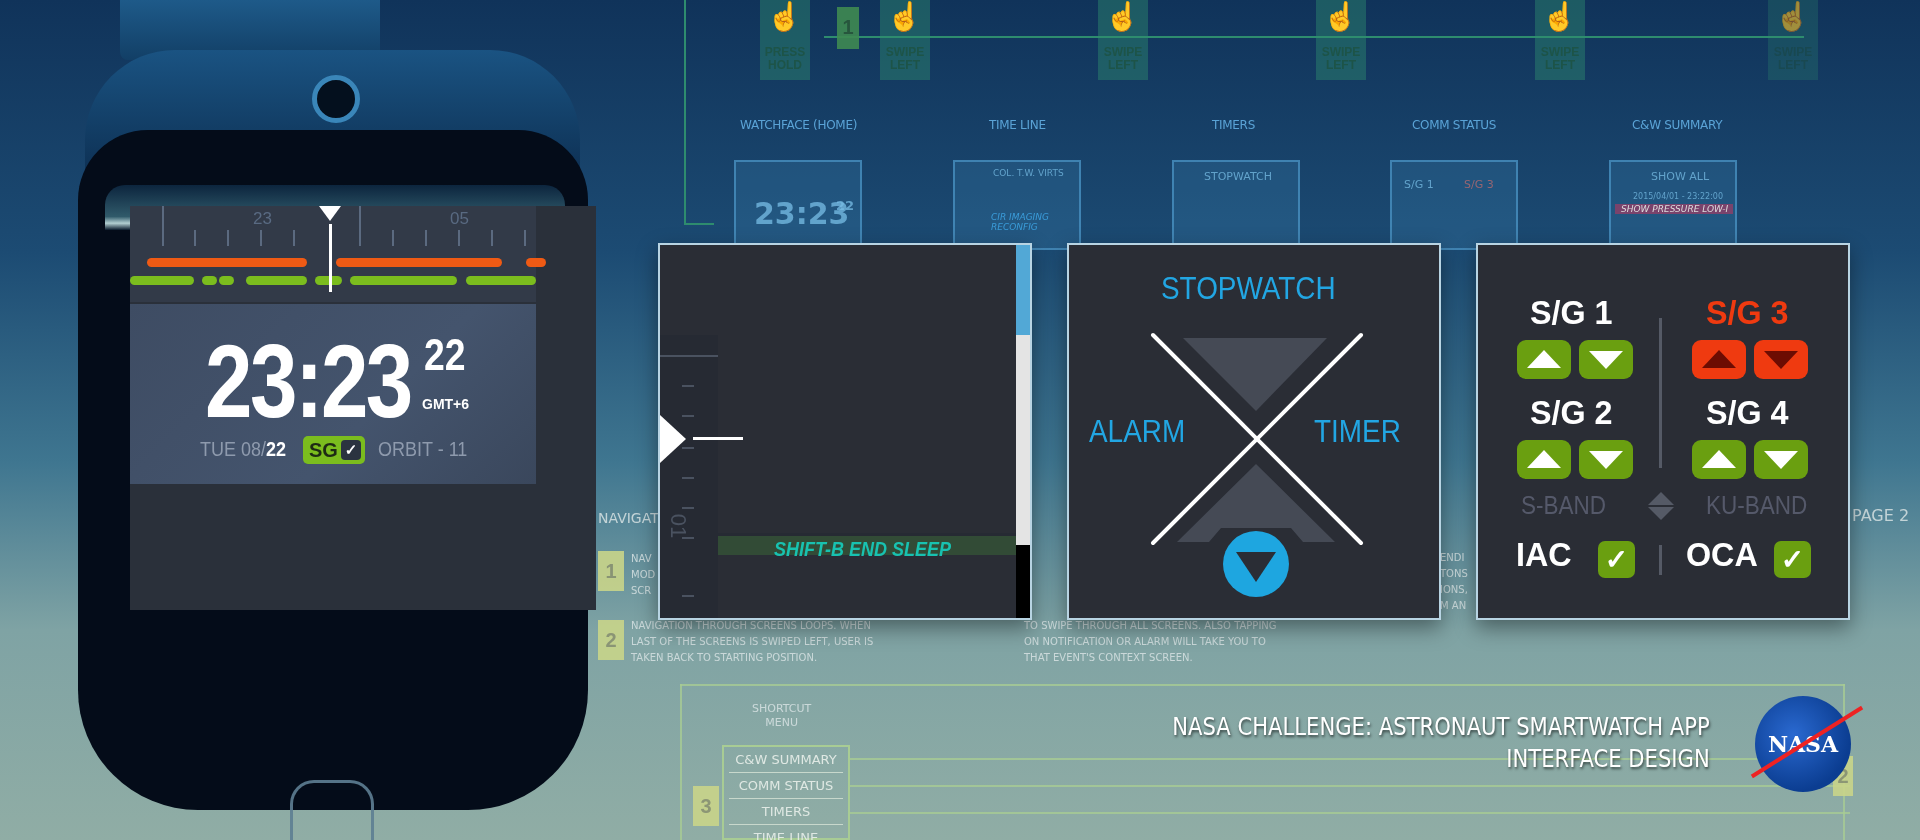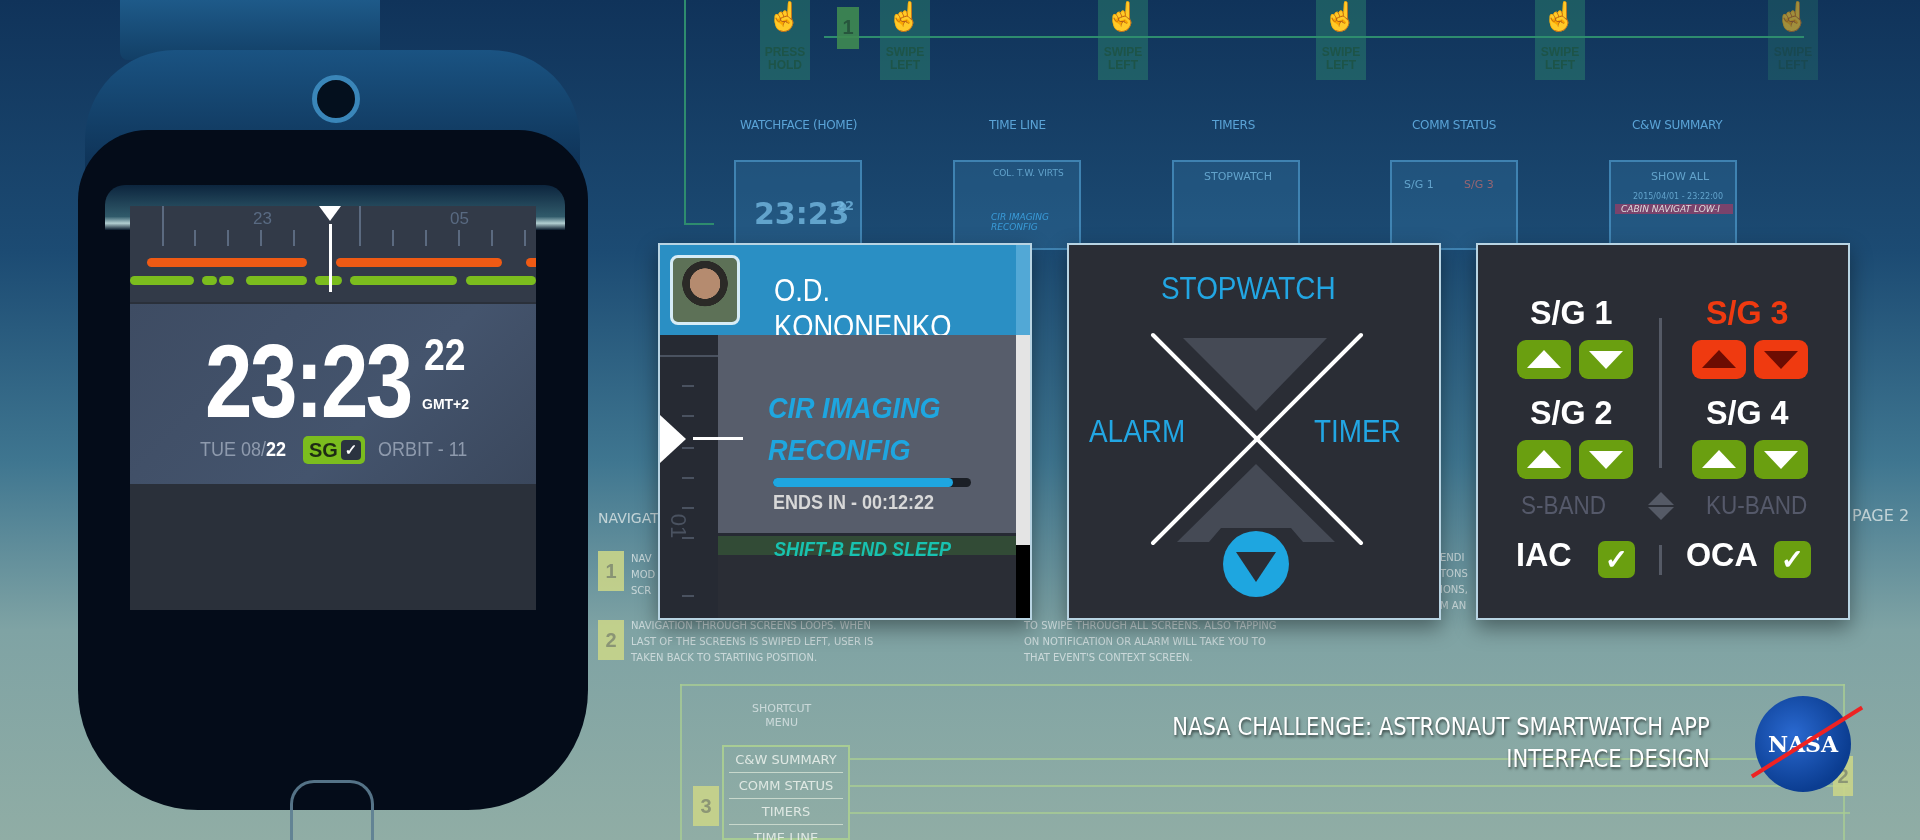--- a/index.html
+++ b/index.html
@@ -17,21 +17,21 @@
 .green-line{position:absolute;background:#a8cc94;opacity:.8}
 .step-num{position:absolute;width:26px;height:40px;background:#c9d58a;color:#8c9470;font-weight:bold;font-size:20px;text-align:center;line-height:40px;opacity:.9}
 .note{position:absolute;color:#d7e2e3;font-size:10px;line-height:16px;font-family:"DejaVu Sans",sans-serif;opacity:.85;text-transform:uppercase}
 
 .watch-band{position:absolute;left:120px;top:0;width:260px;height:60px;background:linear-gradient(180deg,#1e5a89,#123f66);border-radius:0 0 8px 8px}
 .watch-top{position:absolute;left:85px;top:50px;width:495px;height:130px;background:linear-gradient(180deg,#1a5382,#0d2f52);border-radius:90px 90px 0 0}
 .watch-body{position:absolute;left:78px;top:130px;width:510px;height:680px;background:#040c19;border-radius:70px 70px 120px 120px}
 .watch-bezel-hi{position:absolute;left:105px;top:185px;width:460px;height:45px;background:linear-gradient(180deg,#0e2b47,#3b6d7e 70%,#dff 85%,#0a1d30);border-radius:20px 20px 0 0;opacity:.8}
 .watch-home-btn{position:absolute;left:290px;top:780px;width:84px;height:80px;border:3px solid #5e7f93;border-bottom:none;border-radius:24px 24px 0 0;opacity:.9}
 .watch-camera{position:absolute;left:312px;top:75px;width:48px;height:48px;border-radius:50%;border:5px solid #3a86b9;background:#04101e}
-.screen{position:absolute;left:130px;top:206px;width:406px;height:404px;background:#2a303a;overflow:hidden}
+.screen{position:absolute;left:130px;top:206px;width:466px;height:404px;background:#2a303a;overflow:hidden}
 .tl{position:absolute;left:0;top:0;width:406px;height:96px;background:#323a48}
 .tl-label{position:absolute;top:3px;color:#596a82;font-size:17px}
 .tick{position:absolute;width:2px;background:#5b6a80}
 .bar{position:absolute;height:9px;border-radius:5px}
 .bar.o{background:#ef5a14}
 .bar.g{background:#7bbd1e}
 .needle{position:absolute;left:199px;top:18px;width:3px;height:68px;background:#fff}
 .needle-tri{position:absolute;left:189px;top:0;width:0;height:0;border-left:11px solid transparent;border-right:11px solid transparent;border-top:15px solid #fff}
 .main-face{position:absolute;left:0;top:98px;width:406px;height:180px;background:linear-gradient(135deg,#3e4c63,#44546d 60%,#3a475c)}
 .big-time{position:absolute;left:75px;top:18px;font-size:104px;font-weight:bold;color:#fff;letter-spacing:-3px;font-family:"Liberation Sans",sans-serif;transform:scaleX(.82);transform-origin:left top}
@@ -142,21 +142,21 @@
   <div class="mini" style="left:1172px;top:160px;width:128px;height:90px">
     <span class="mini-text" style="left:30px;top:8px;font-size:11px">STOPWATCH</span>
   </div>
   <div class="mini" style="left:1390px;top:160px;width:128px;height:90px">
     <span class="mini-text" style="left:12px;top:16px">S/G 1</span>
     <span class="mini-text" style="left:72px;top:16px;color:rgba(200,110,110,.7)">S/G 3</span>
   </div>
   <div class="mini" style="left:1609px;top:160px;width:128px;height:90px">
     <span class="mini-text" style="left:40px;top:8px">SHOW ALL</span>
     <span class="mini-text" style="left:22px;top:30px;font-size:8px">2015/04/01 - 23:22:00</span>
-    <span class="mini-text" style="left:4px;top:42px;font-size:9px;background:rgba(160,60,100,.7);color:#ddd;width:118px;padding-left:6px;font-style:italic">CABIN NAVIGAT LOW-I</span>
+    <span class="mini-text" style="left:4px;top:42px;font-size:9px;background:rgba(160,60,100,.7);color:#ddd;width:118px;padding-left:6px;font-style:italic">SHOW PRESSURE LOW-I</span>
   </div>
 
   <div class="note" style="left:598px;top:510px;font-size:14px">NAVIGAT</div>
   <div class="step-num" style="left:598px;top:551px">1</div>
   <div class="note" style="left:631px;top:551px">
     <div>NAV</div>
     <div>MOD</div>
     <div>SCR</div>
   </div>
   <div class="step-num" style="left:598px;top:620px">2</div>
@@ -228,59 +228,45 @@
       <div class="bar g" style="left:116px;top:70px;width:61px"></div>
       <div class="bar g" style="left:185px;top:70px;width:27px"></div>
       <div class="bar g" style="left:220px;top:70px;width:107px"></div>
       <div class="bar g" style="left:336px;top:70px;width:70px"></div>
       <div class="needle"></div>
       <div class="needle-tri"></div>
     </div>
     <div class="main-face">
       <span class="big-time">23:23</span>
       <span class="sec">22</span>
-      <span class="tz">GMT+2</span>
+      <span class="tz">GMT+6</span>
       <span class="date"><span>TUE 08/</span><b>22</b></span>
       <span class="sg-badge">
         <span>SG</span>
         <span class="sg-check">✓</span>
       </span>
       <span class="orbit">ORBIT - 11</span>
     </div>
   </div>
 </div>
 
 <div class="card" style="left:658px">
-  <div class="c1-head">
-    <div class="avatar"></div>
-    <span class="c1-name">O.D. KONONENKO</span>
-  </div>
   <div class="c1-rail">
     <div class="rail-tick" style="left:0;top:20px;width:58px"></div>
     <div class="rail-tick" style="left:22px;top:50px;width:12px"></div>
     <div class="rail-tick" style="left:22px;top:80px;width:12px"></div>
     <div class="rail-tick" style="left:22px;top:112px;width:12px"></div>
     <div class="rail-tick" style="left:22px;top:142px;width:12px"></div>
     <div class="rail-tick" style="left:22px;top:172px;width:12px"></div>
     <div class="rail-tick" style="left:22px;top:202px;width:12px"></div>
     <div class="rail-tick" style="left:22px;top:260px;width:12px"></div>
     <span class="rail-num" style="top:178px">01</span>
     <div class="rail-arrow" style="top:80px"></div>
   </div>
   <div class="rail-line" style="top:192px;left:33px;z-index:2"></div>
-  <div class="c1-cur">
-    <div class="c1-cur-title">
-      <div>CIR IMAGING</div>
-      <div>RECONFIG</div>
-    </div>
-    <div class="c1-prog" style="top:143px">
-        <span></span>
-      </div>
-    <div class="c1-ends" style="top:156px">ENDS IN - 00:12:22</div>
-  </div>
   <div class="c1-row" style="top:288px;height:22px">
     <span class="c1-row-t" style="top:2px">SHIFT-B END SLEEP</span>
   </div>
   <div class="c1-scroll">
     <div class="thumb"></div>
     <div class="top"></div>
   </div>
 </div>
 
 <div class="card" style="left:1067px">

